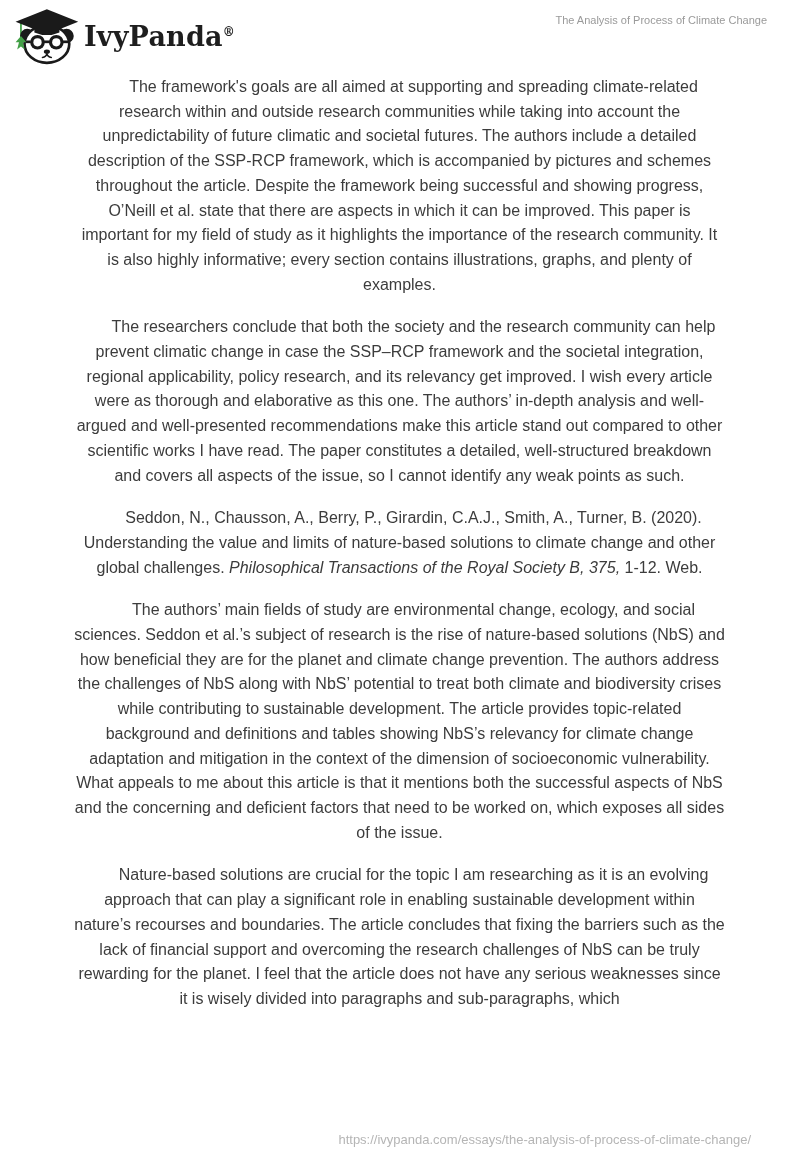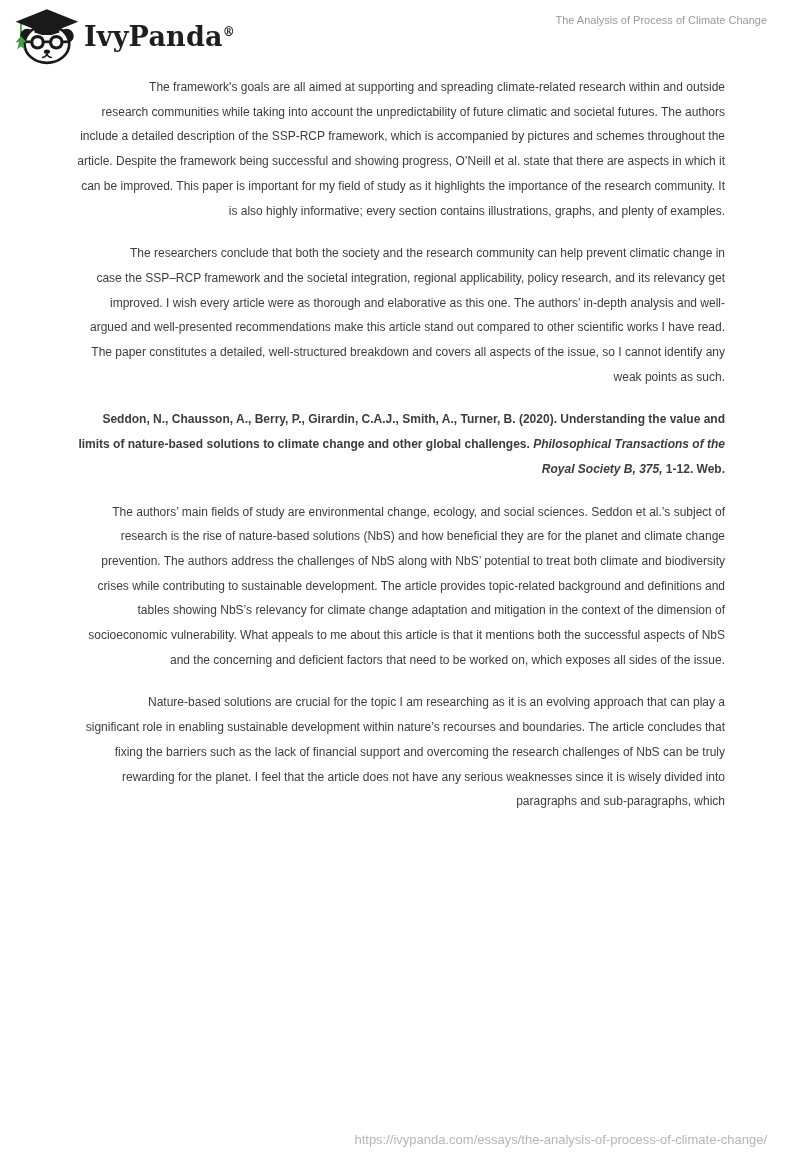--- a/index.html
+++ b/index.html
@@ -54,33 +54,33 @@
   }
   
   .content {
     position: absolute;
     top: 75px;
     left: 74px;
     width: 651px;
   }
   .content p.para {
     margin: 0 0 18px 0;
-    font-size: 12px;
+    font-size: 16px;
     line-height: 24.7px;
     color: var(--body-color, #3c3c3c);
     text-indent: 28px;
-    text-align: right;
+    text-align: center;
   }
-  .content p.cite { font-weight: 700; }
+  .content p.cite { font-weight: 400; }
   .content .bi { font-style: italic; }
   
   .footer-url {
     position: absolute;
     bottom: 13px;
-    right: 33px;
+    right: 49px;
     font-size: 13px;
     color: var(--footer-color, #b5b5b5);
     white-space: nowrap;
   }
 </style>
 </head>
 <body style="--body-color: #3c3c3c; --brand-color: #1e1e1e; --title-color: #9a9a9a; --footer-color: #b5b5b5;">
 
 <div class="page">
 

